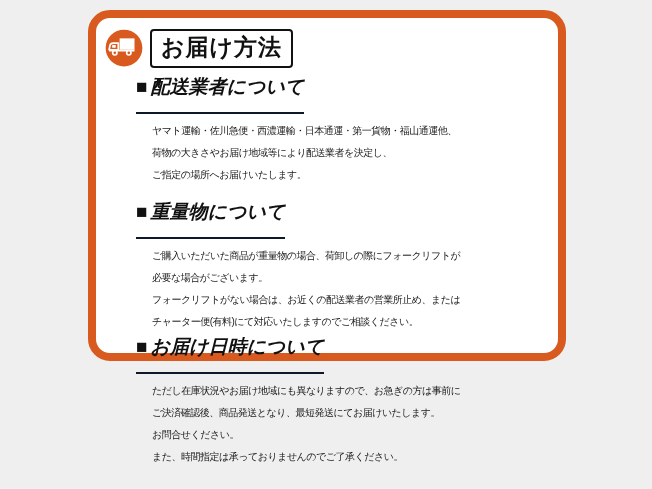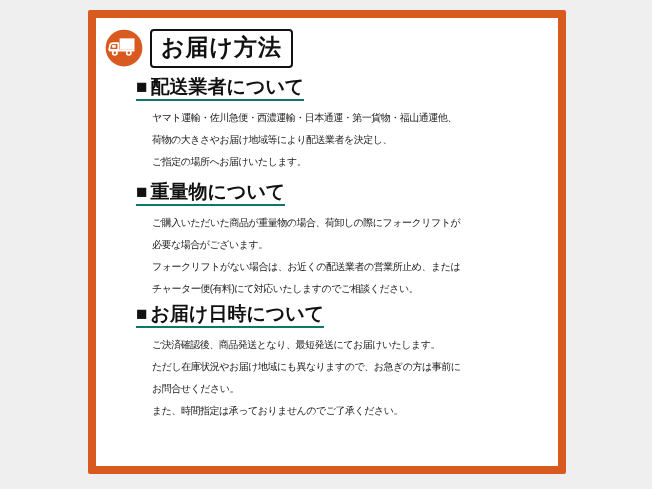--- a/index.html
+++ b/index.html
@@ -12,25 +12,25 @@
     width: 652px;
     height: 489px;
     background: #EFEFEF;
     overflow: hidden;
   }
   .panel {
     position: absolute;
     left: 88px;
     top: 10px;
     width: 478px;
-    height: 464px;
+    height: 351px;
     box-sizing: border-box;
     background: #FFFFFF;
     border: 8px solid #D85A1E;
-    border-radius: 2px;
+    border-radius: 22px;
   }
   .panel-header {
     display: flex;
     align-items: center;
     padding: 9px 0 0 7px;
   }
   .icon-circle {
     display: inline-block;
     width: 42px;
     height: 42px;
@@ -52,27 +52,28 @@
   .sections {
     padding: 0 10px 0 40px;
   }
   .sec-h {
     display: inline-block;
     margin: 0;
     font-size: 19px;
     font-weight: bold;
     color: #111111;
     line-height: 23px;
-    border-bottom: 2px solid #0f766e;
-    padding-bottom: 1px;
+    border-bottom: 2px solid #0f172a;
+    padding-bottom: 14px;
     white-space: nowrap;
+    font-style: italic;
   }
   .sec-h .marker { margin-right: 3px; }
   section.sec-1 .sec-h { margin-top: 6px; }
-  section.sec-2 .sec-h { margin-top: 7px; }
+  section.sec-2 .sec-h { margin-top: 14px; }
   section.sec-3 .sec-h { margin-top: 2px; }
   .sec-body {
     margin: 6px 0 0 16px;
     color: #1A1A1A;
   }
   .line {
     font-size: 10px;
     line-height: 22px;
     letter-spacing: -0.5px;
     white-space: nowrap;
@@ -118,22 +119,22 @@
           <div class="line">ご購入いただいた商品が重量物の場合、荷卸しの際にフォークリフトが</div>
           <div class="line">必要な場合がございます。</div>
           <div class="line">フォークリフトがない場合は、お近くの配送業者の営業所止め、または</div>
           <div class="line">チャーター便(有料)にて対応いたしますのでご相談ください。</div>
         </div>
       </section>
 
       <section class="sec-3">
         <h2 class="sec-h"><span class="marker">■</span><span>お届け日時について</span></h2>
         <div class="sec-body">
+          <div class="line">ただし在庫状況やお届け地域にも異なりますので、お急ぎの方は事前に</div>
           <div class="line">ご決済確認後、商品発送となり、最短発送にてお届けいたします。</div>
-          <div class="line">ただし在庫状況やお届け地域にも異なりますので、お急ぎの方は事前に</div>
           <div class="line">お問合せください。</div>
           <div class="line">また、時間指定は承っておりませんのでご了承ください。</div>
         </div>
       </section>
 
     </div>
   </div>
 </div>
 
 </body></html>

